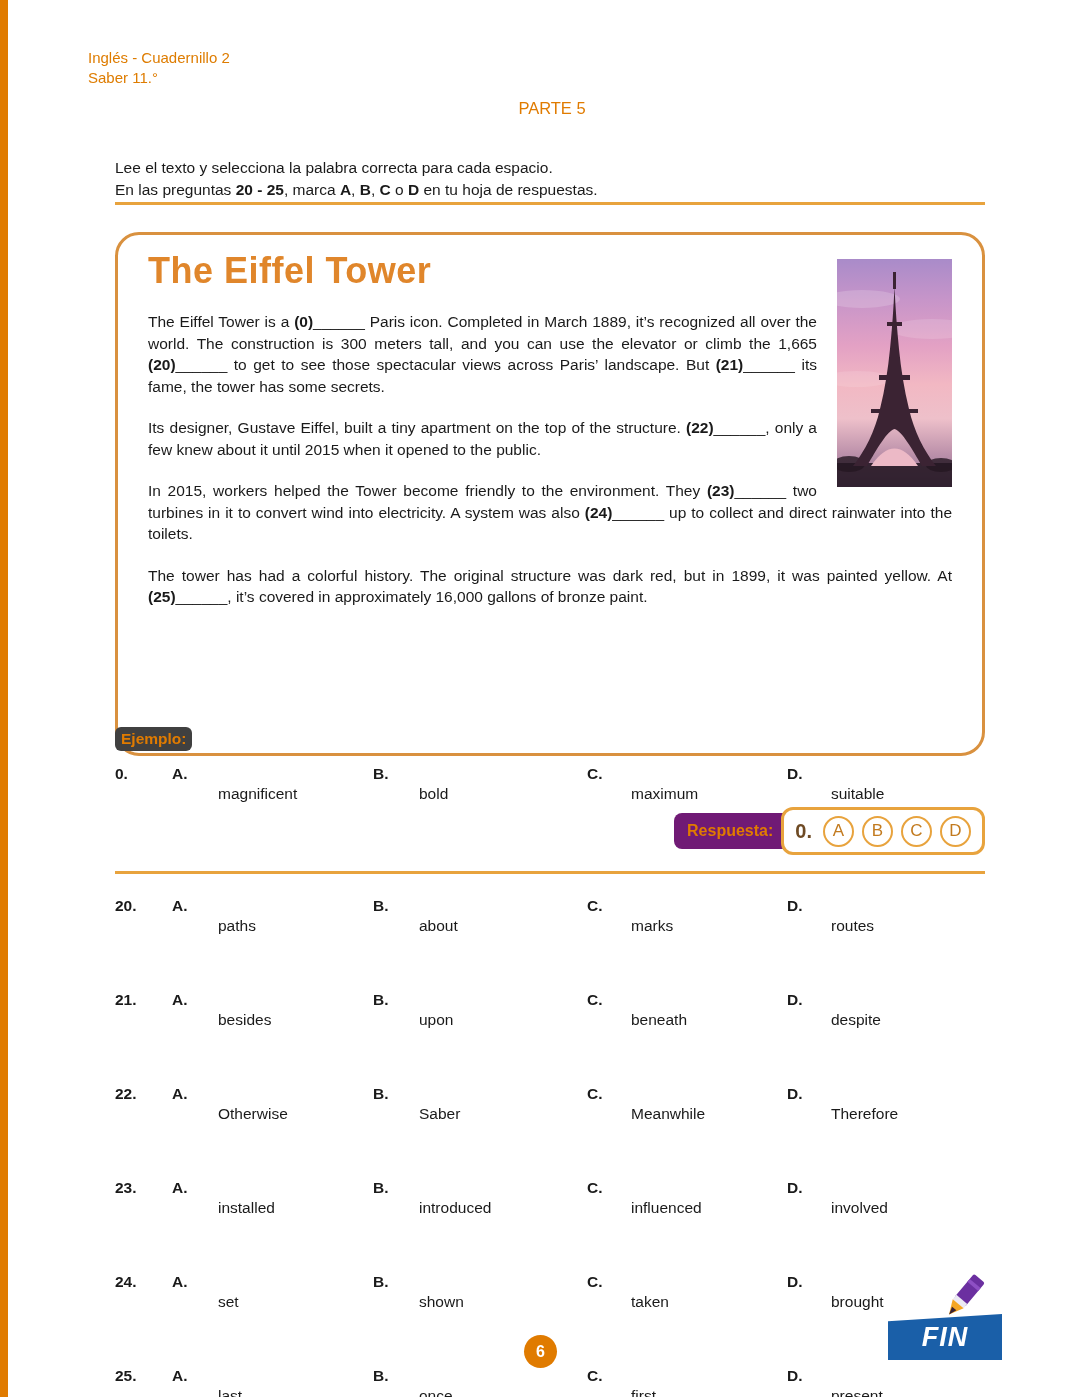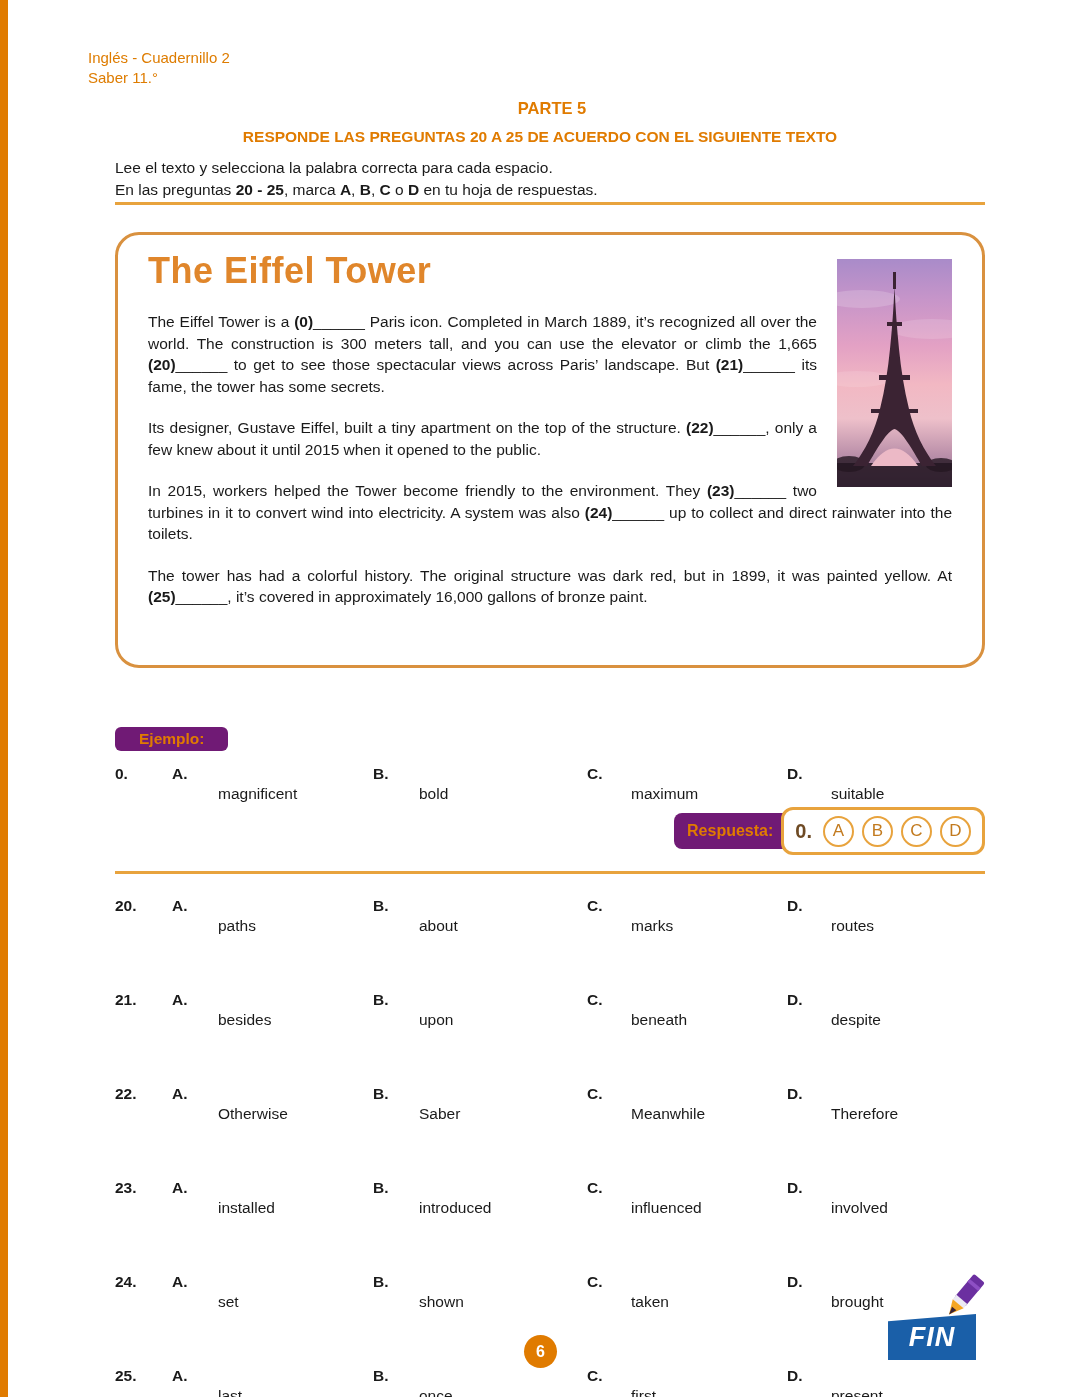--- a/index.html
+++ b/index.html
@@ -9,54 +9,54 @@
     font-family:"Liberation Sans", sans-serif;
     position:relative; overflow:hidden;
     color:#1a1a1a;
   }
   .page { position:absolute; inset:0; background:#fff; }
   .left-stripe { position:absolute; left:0; top:0; width:8px; height:100%; background:#E07B00; }
 
   .doc-header { position:absolute; left:88px; top:48px; color:#DE7C00; font-size:15px; line-height:20px; }
 
   .part-title { position:absolute; left:0; top:99px; width:100%; text-align:center;
-    color:#E07B00; font-weight:bold; font-size:16.5px;padding-left:24px; }
+    color:#E07B00; font-weight:normal; font-size:16.5px;padding-left:24px; }
   .part-subtitle { position:absolute; left:0; top:128px; width:100%; text-align:center;
     color:#E07B00; font-weight:bold; font-size:15.5px; }
 
   .instructions { position:absolute; left:115px; top:157px; width:870px; font-size:15.5px; line-height:21.5px; }
 
   .rule { position:absolute; left:115px; width:870px; background:#E8A33D; border:none; }
   .rule.thick { top:202px; height:3px; }
   .rule.thin  { top:871px; height:2.5px; }
 
   .reading-box {
-    position:absolute; left:115px; top:232px; width:870px; height:436px;
+    position:absolute; left:115px; top:232px; width:870px; height:524px;
     border:3.5px solid #D9913F; border-radius:24px; background:#fff;
     padding:14px 30px 10px 30px; overflow:hidden;
   }
   .passage-title {
     color:#E0862B; font-weight:bold; font-size:36px; letter-spacing:.5px;
     margin-bottom:18px; line-height:44px;
   }
   .eiffel-img {
     float:right; width:115px; height:228px; margin:10px 0 10px 20px;
     background:linear-gradient(180deg,#a98bc9 0%,#c795c9 18%,#e3a1c4 38%,#f2b8c3 55%,#eec0ca 70%,#bd92ab 85%,#8a6c90 100%);
     position:relative; overflow:hidden;
   }
   .eiffel-img svg { display:block; width:100%; height:100%; }
   .passage-par {
     font-size:15.5px; line-height:21.5px; text-align:justify; margin-bottom:20px;
   }
   .passage-par b { font-weight:bold; }
 
   .ejemplo-badge {
     position:absolute; left:115px; top:727px;
-    display:inline-block; background:#701a75; color:#E07B00;
-    font-weight:bold; font-size:15.5px; padding:3px 24px; border-radius:6px;
+    display:inline-block; background:#404040; color:#E07B00;
+    font-weight:bold; font-size:15.5px; padding:3px 6px; border-radius:6px;
   }
 
   .q-area { position:absolute; left:115px; width:870px; }
   #example-row { top:765px; }
   #questions { top:897px; }
   .q-row {
     display:grid;
     grid-template-columns:57px 46px 155px 46px 168px 44px 156px 44px auto;
     font-size:15.5px; align-items:start; margin-bottom:56px;
   }
@@ -85,39 +85,38 @@
 
   .page-circle {
     position:absolute; left:524px; top:1335px; width:33px; height:33px;
     background:#E07B00; border-radius:50%; color:#fff; font-weight:bold; font-size:16px;
     display:flex; align-items:center; justify-content:center;
   }
 
   .fin-logo { position:absolute; left:888px; top:1272px; width:102px; height:90px; }
   .fin-pencil { position:absolute; right:2px; top:0; width:48px; height:52px; }
   .fin-box {
-    position:absolute; left:0; bottom:2px; width:88px; height:46px;
+    position:absolute; left:0; bottom:2px; width:114px; height:46px;
     background:#1A5FA8; color:#fff; font-weight:bold; font-style:italic; font-size:27px;
     display:flex; align-items:center; justify-content:center; letter-spacing:1px;
     clip-path:polygon(0 16%, 100% 0, 100% 100%, 0 100%);
   }
 </style>
 </head>
 <body>
 
 <div class="page">
   <div class="left-stripe"></div>
 
   <div class="doc-header">
     <div>Inglés - Cuadernillo 2</div>
     <div>Saber 11.°</div>
   </div>
 
   <div class="part-title">PARTE 5</div>
-  <div class="part-subtitle">RESPONDE LAS PREGUNTAS 20 A 25 DE ACUERDO CON EL SIGUIENTE TEXTO</div>
 
   <div class="instructions">
     <div>Lee el texto y selecciona la palabra correcta para cada espacio.</div>
     <div><span>En las preguntas </span><b>20 - 25</b><span>, marca </span><b>A</b><span>, </span><b>B</b><span>, </span><b>C</b><span> o </span><b>D</b><span> en tu hoja de respuestas.</span></div>
   </div>
 
   <div class="rule thick"></div>
 
   <div class="reading-box">
     <div class="eiffel-img">

